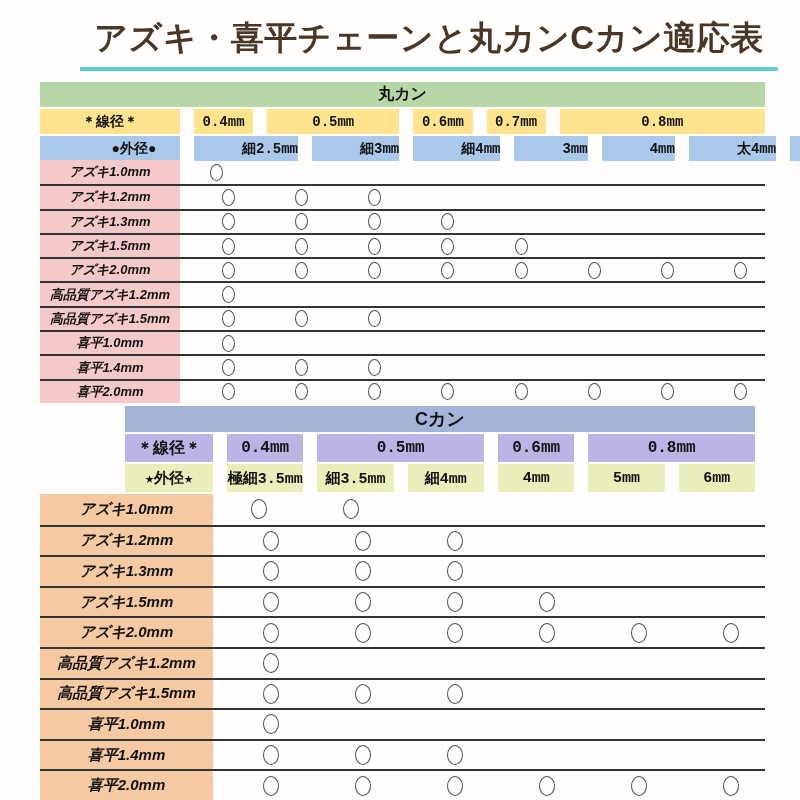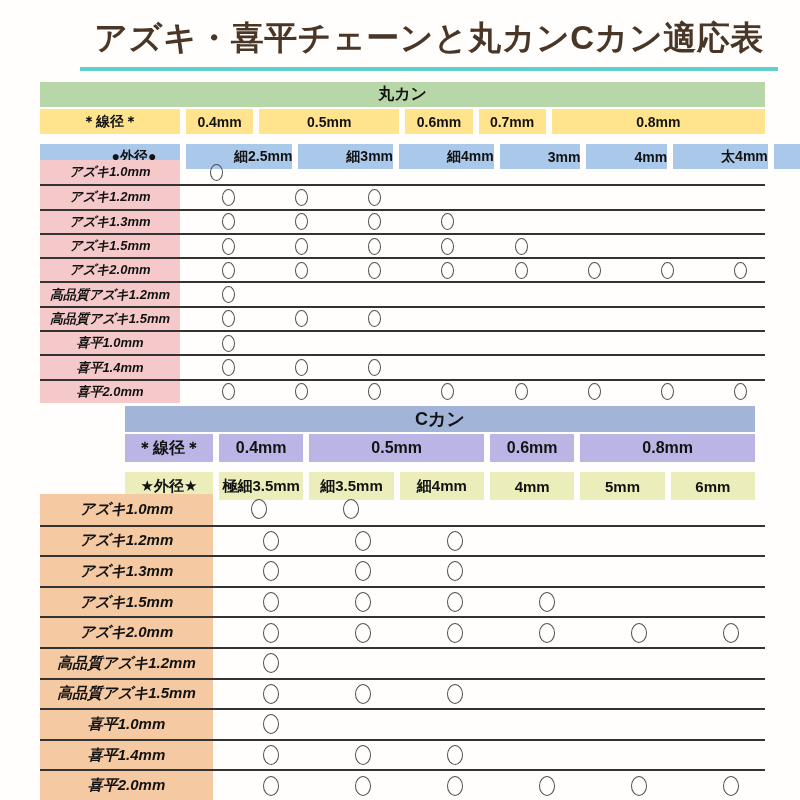--- a/index.html
+++ b/index.html
@@ -17,21 +17,21 @@
   .page-title {
     display:inline-block; font-size:33px; letter-spacing:.5px; color:var(--title-text);
     border-bottom:4px solid var(--title-underline); padding:0 14px 6px;
   }
   .t-head { position:absolute; }
   .t1-head { left:40px; top:82px; width:725px; }
   .t2-head { left:125px; top:406px; width:630px; }
   .bar { display:flex; align-items:center; justify-content:center; margin-bottom:2px; }
   .t1-bar { height:25px; font-size:16px; background:var(--maru-header); }
   .t2-bar { height:26px; font-size:18px; background:var(--c-header); }
-  .hrow { display:grid; column-gap:6px; margin-bottom:10px; }
+  .hrow { display:grid; column-gap:14px; margin-bottom:2px;font-family:Liberation Mono, monospace; }
   .t1-grid { grid-template-columns:140px repeat(8,1fr); height:25px; font-size:14px; }
   .t2-grid { grid-template-columns:88px repeat(6,1fr); height:28px; }
   #t2-wire { font-size:16px; }
   #t2-outer { font-size:15px; }
   .hcell { display:flex; align-items:center; justify-content:center; white-space:nowrap; }
   .bg-yellow { background:var(--maru-wire); }
   .bg-blue { background:var(--maru-outer);padding-left:48px; }
   .bg-lavender { background:var(--c-wire); }
   .bg-palegreen { background:var(--c-outer); }
   .t-body { position:absolute; display:grid; grid-template-rows:repeat(10,1fr);font-style:italic; }

